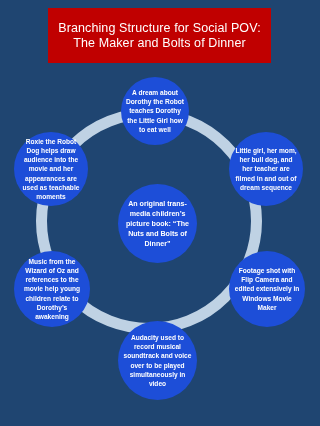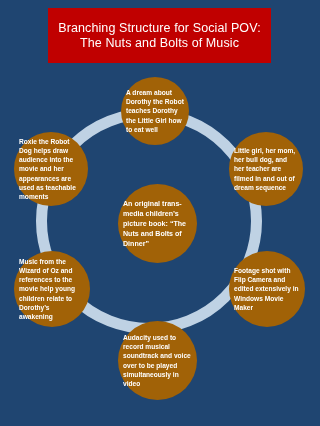--- a/index.html
+++ b/index.html
@@ -56,26 +56,26 @@
     height: 226px;
     border: 11px solid #bfd2e4;
     border-radius: 50%;
     box-sizing: border-box;
   }
 
   
   .node {
     position: absolute;
     border-radius: 50%;
-    background: #a16207;
+    background: #1d4ed8;
     display: flex;
     align-items: center;
     justify-content: center;
     box-sizing: border-box;
-    text-align: left;
+    text-align: center;
   }
   .node .txt {
     color: #ffffff;
     font-weight: bold;
     font-size: 6.6px;
     line-height: 9.2px;
     padding: 0 5px;
     display: block;
   }
 
@@ -89,21 +89,21 @@
 
   .node-center .txt { font-size: 7.1px; line-height: 10px; }
 </style>
 </head>
 <body>
 
 <div id="canvas">
 
   <div class="title-box">
     <div class="title-line">Branching  Structure for Social POV:</div>
-    <div class="title-line">The Nuts and Bolts of Music</div>
+    <div class="title-line">The Maker and Bolts of Dinner</div>
   </div>
 
   <div class="ring"></div>
 
   <div class="node node-top">
     <span class="txt">A dream about Dorothy the Robot teaches Dorothy the Little Girl how to eat well</span>
   </div>
 
   <div class="node node-ur">
     <span class="txt">Little girl, her mom, her bull dog, and her teacher are filmed in and out of dream sequence</span>

